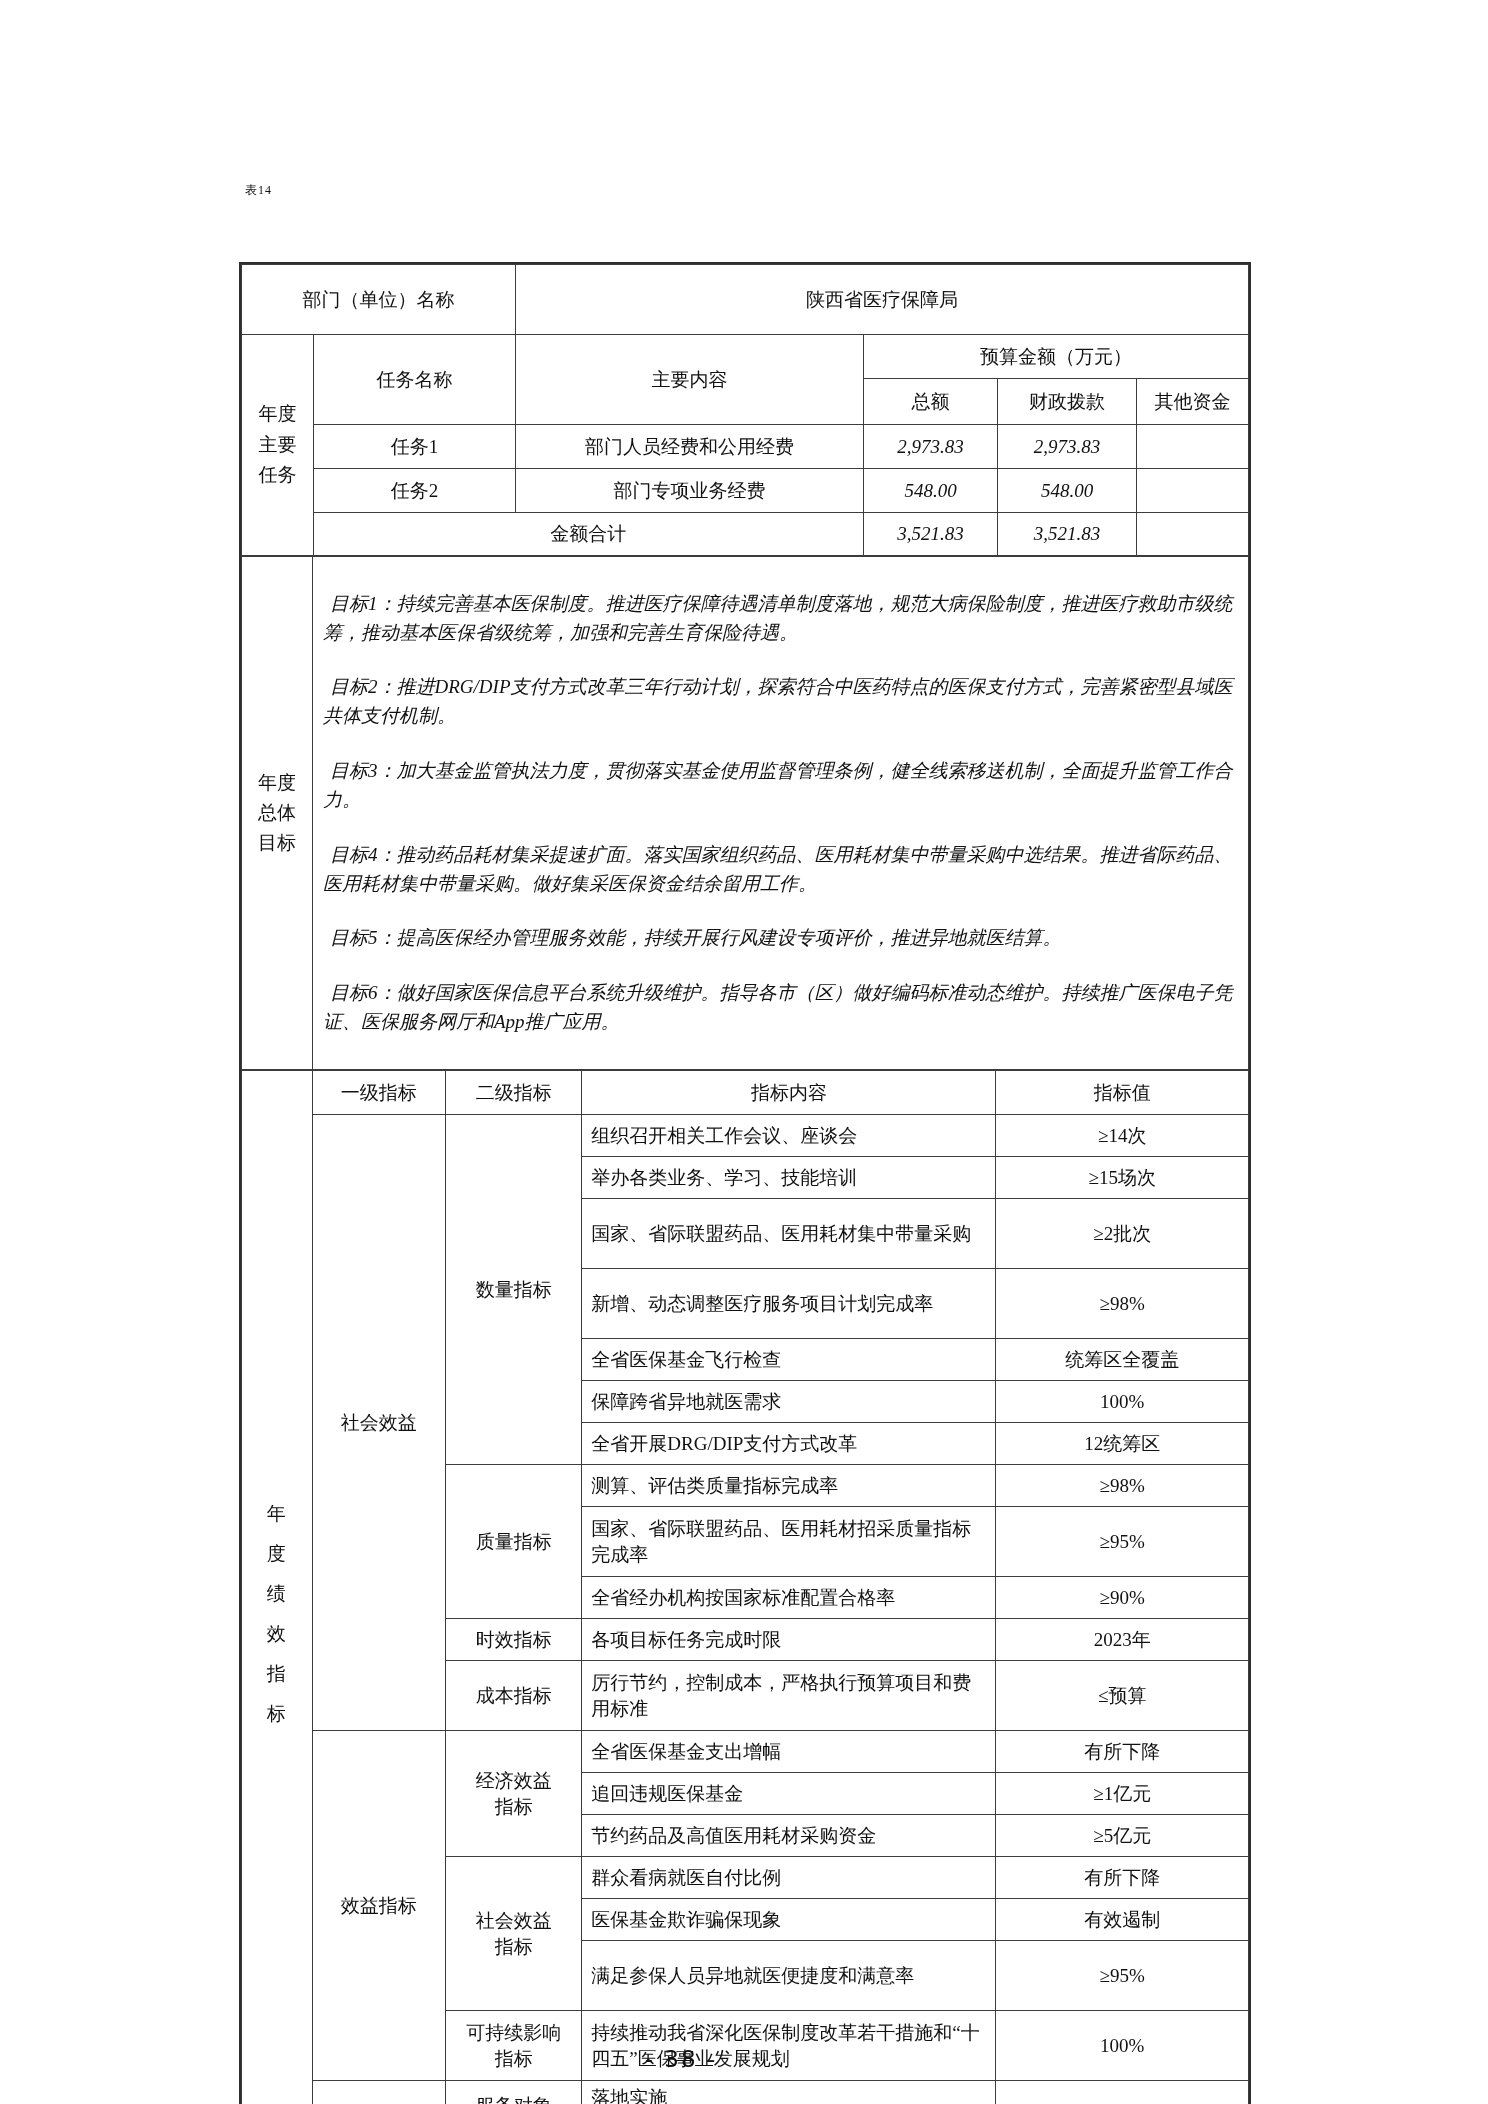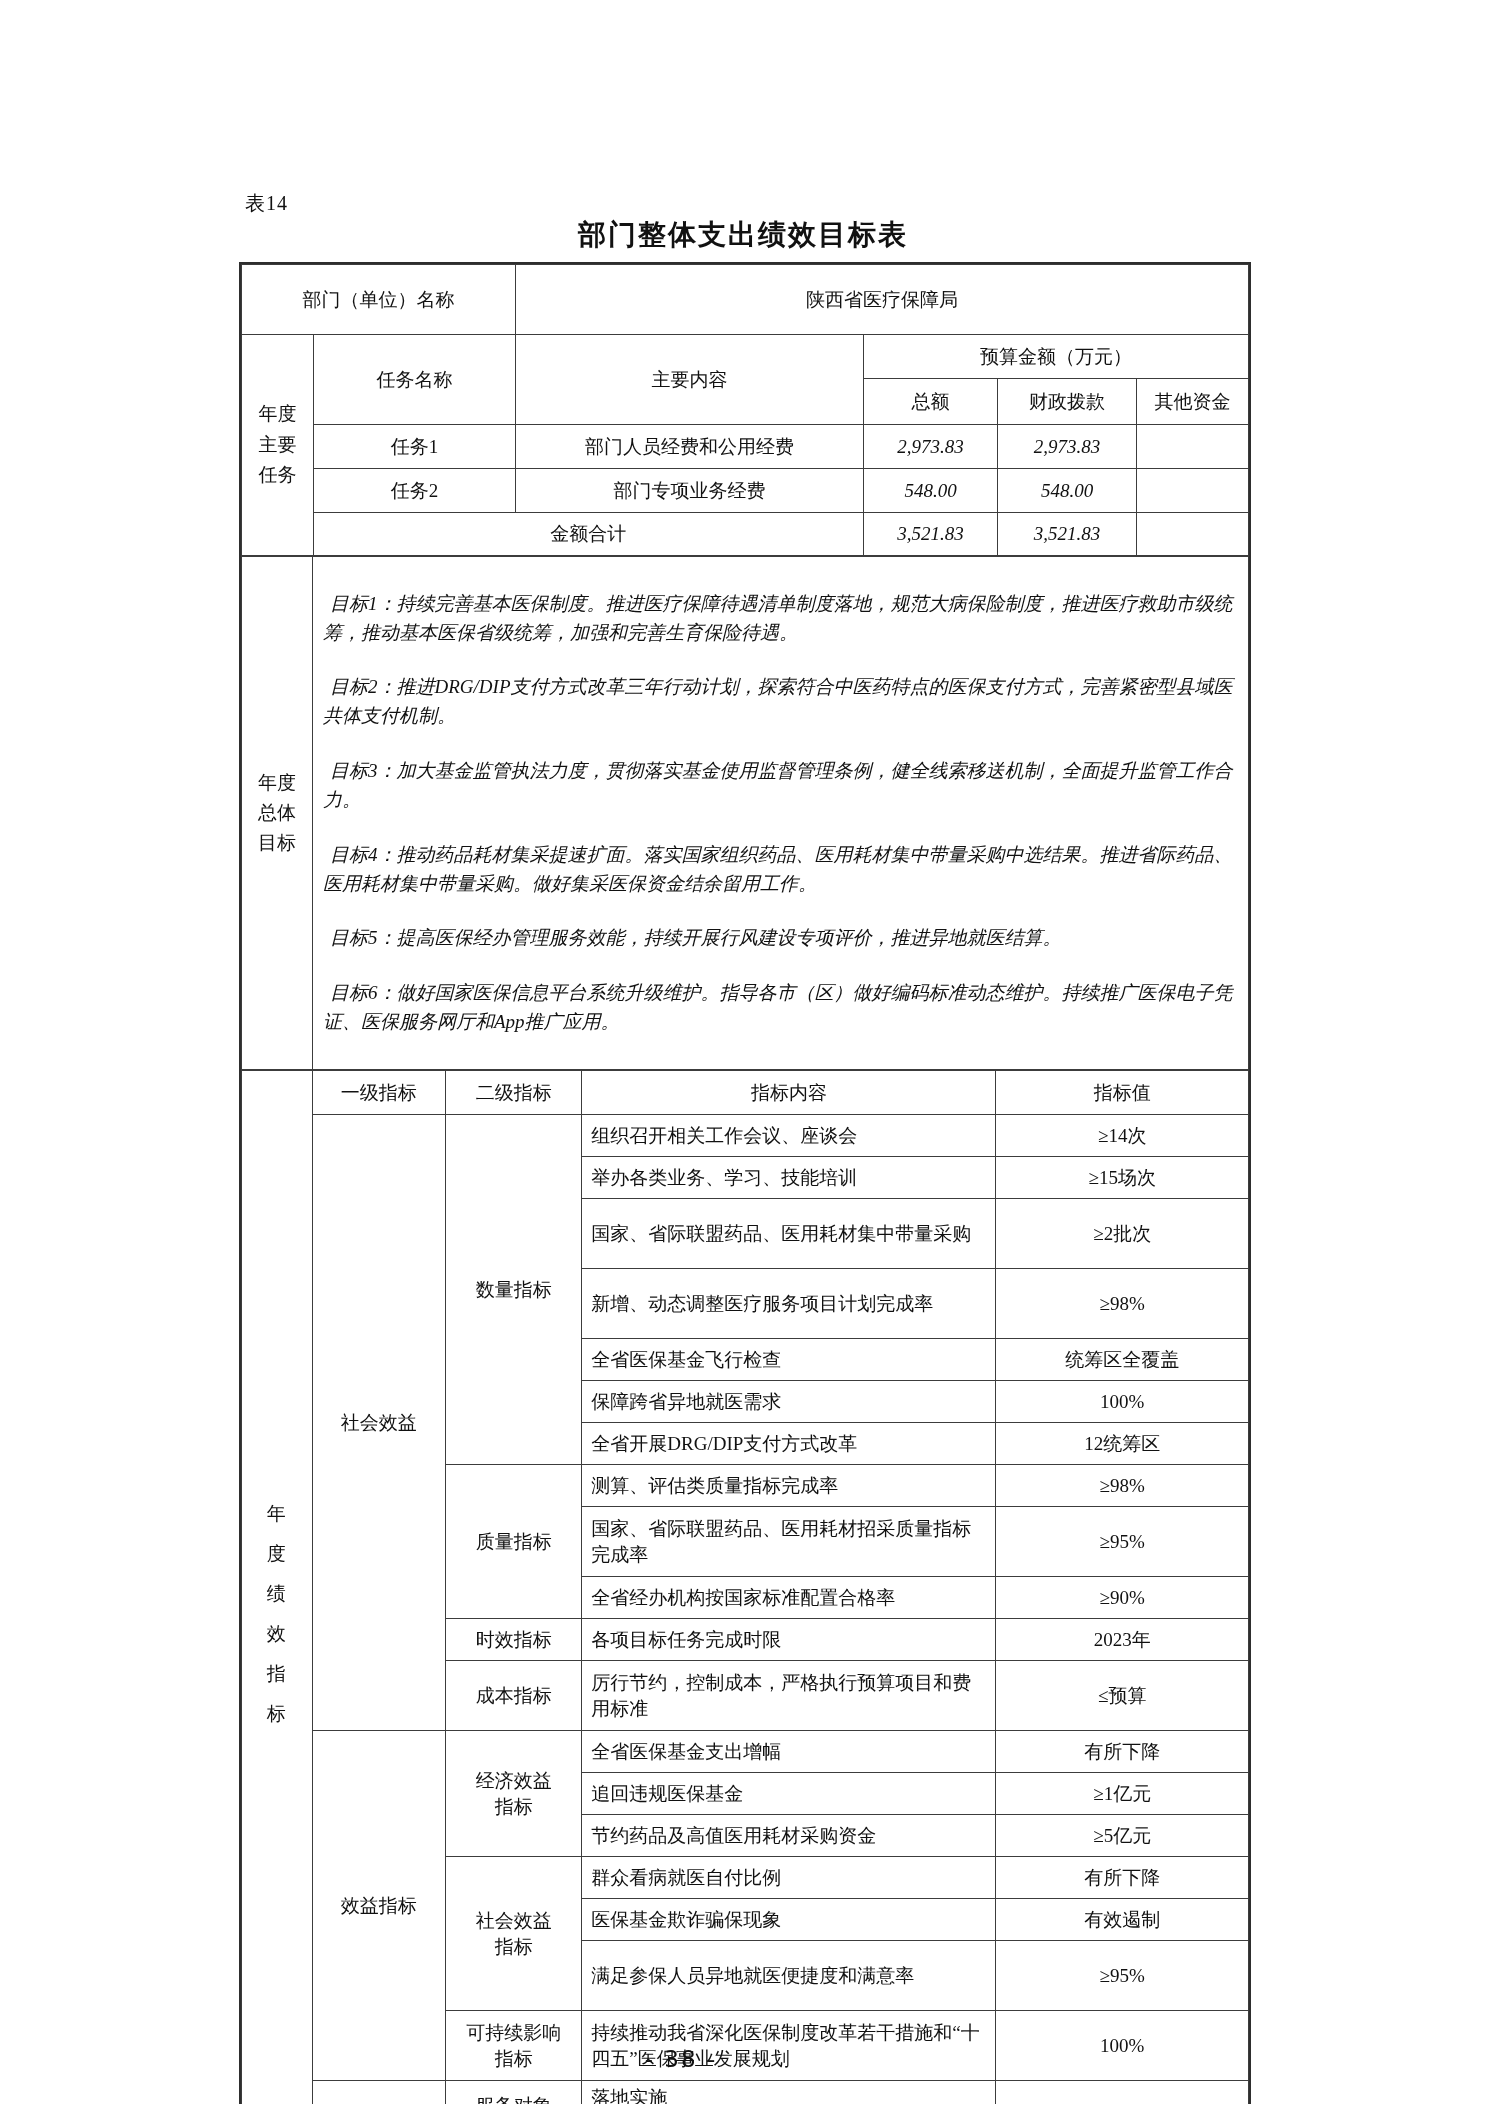--- a/index.html
+++ b/index.html
@@ -5,22 +5,22 @@
   html,body{margin:0;padding:0;background:#e8e8e8;}
   .page{
     position:relative;
     width:1488px;height:2104px;
     background:#ffffff;
     font-family:"Liberation Serif","DejaVu Serif",serif;
     color:#111;
     overflow:hidden;
   }
   .table-label{
-    position:absolute;left:245px;top:190px;
-    font-size:20px;letter-spacing:1px;
+    position:absolute;left:245px;top:182px;
+    font-size:12px;letter-spacing:1px;
   }
   .doc-title{
     position:absolute;left:239px;top:216px;width:1008px;
     text-align:center;font-size:28px;font-weight:bold;letter-spacing:2px;
   }
   .tbl-wrap{
     position:absolute;left:239px;top:262px;width:1008px;
     border:2px solid #2e2e2e;
   }
   table{width:100%;border-collapse:collapse;table-layout:fixed;}
@@ -70,21 +70,20 @@
     font-family:"DejaVu Sans","Liberation Sans",sans-serif;
     font-size:23px;letter-spacing:2px;
   }
 </style>
 </head>
 <body>
 
 <div class="page">
 
   <div class="table-label">表14</div>
-  <div class="doc-title">部门整体支出绩效目标表</div>
 
   <div class="tbl-wrap">
 
     <table class="t-budget">
       <colgroup>
         <col class="cA">
           <col class="cB">
           <col class="cC">
           <col class="cD">
           <col class="cE">

